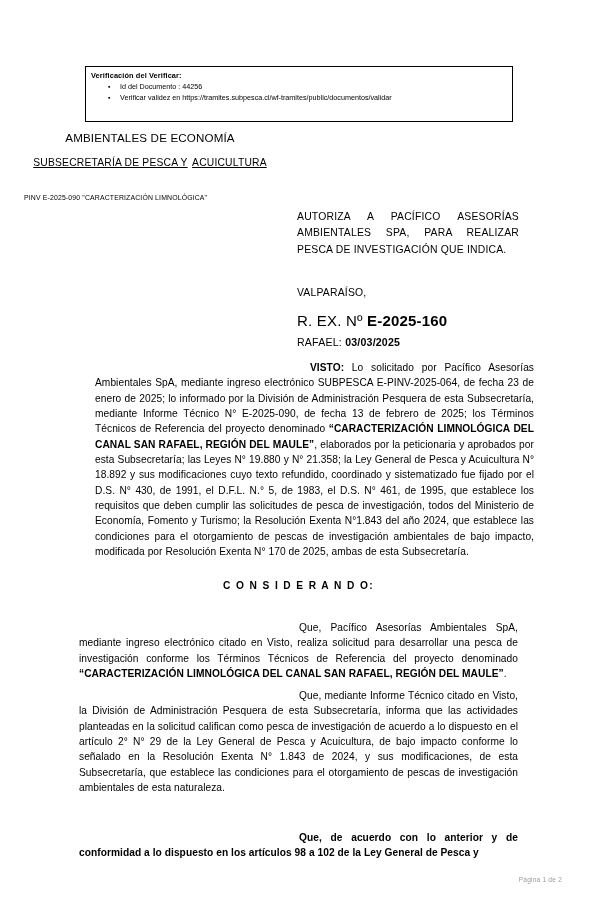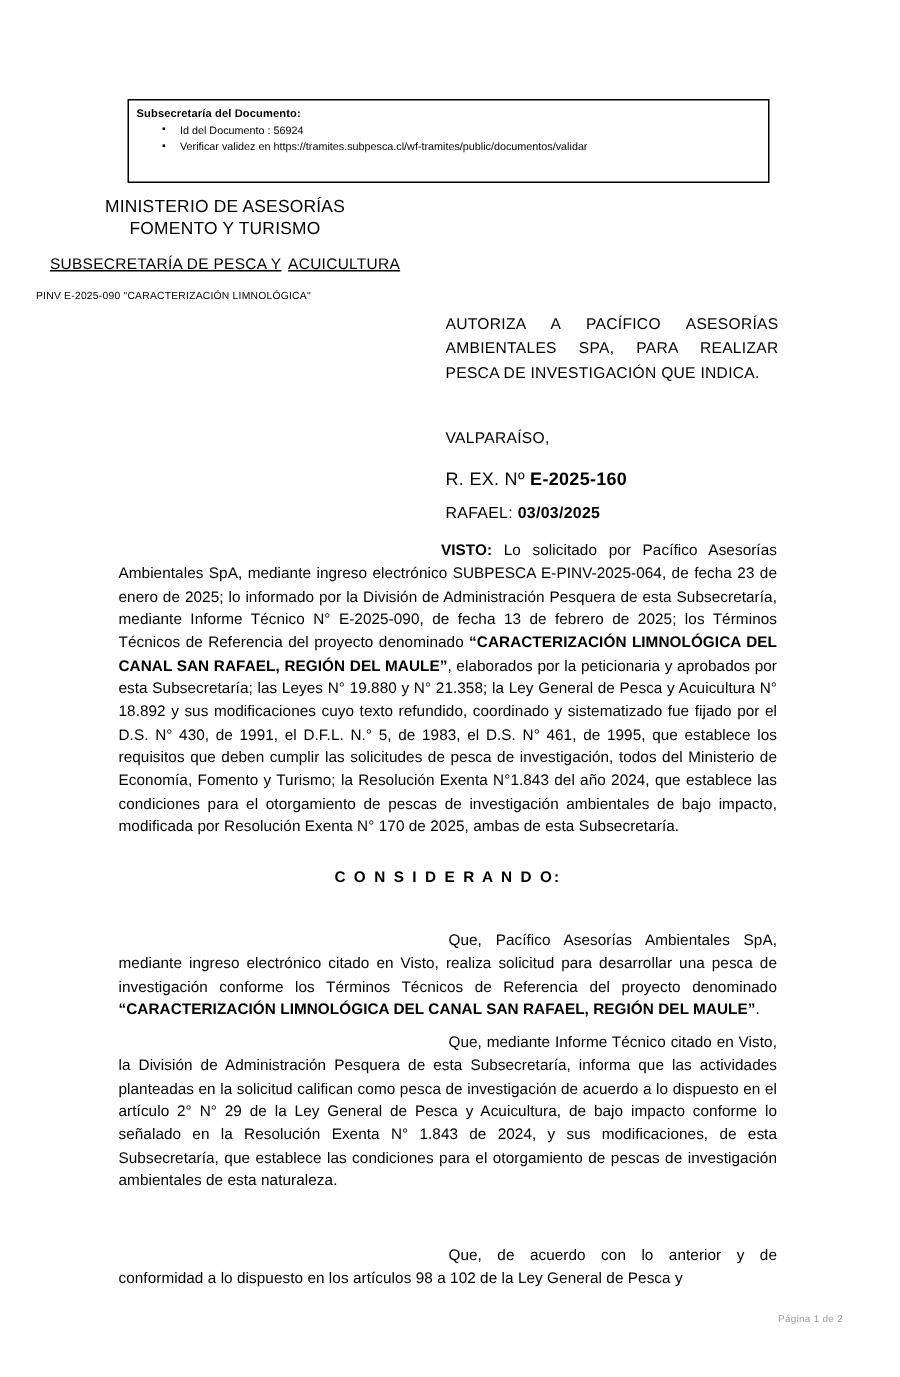--- a/index.html
+++ b/index.html
@@ -107,21 +107,21 @@
     position: absolute;
     left: 297px;
     top: 287px;
     font-size: 10.4px;
     letter-spacing: 0.2px;
   }
   .res-number {
     position: absolute;
     left: 297px;
     top: 312px;
-    font-size: 12px;
+    font-size: 15px;
     letter-spacing: 0.2px;
   }
   .res-number b { font-weight: bold; }
   .res-date {
     position: absolute;
     left: 297px;
     top: 336px;
     font-size: 10.6px;
     letter-spacing: 0.2px;
   }
@@ -131,27 +131,27 @@
   .body-block {
     position: absolute;
     left: 79px;
     width: 439px;
     font-size: 10.2px;
     line-height: 15.35px;
     text-align: justify;
     letter-spacing: 0.05px;
   }
   .body-block b { font-weight: bold; }
-  .indent-visto { text-indent: 215px; }
+  .indent-visto { text-indent: 215px; margin-left: 16px; }
   .indent-que   { text-indent: 220px; }
 
   .p-visto        { top: 360px; }
   .p-considerando { top: 620px; }
   .p-que2         { top: 688px; }
-  .p-que3         { top: 830px; }
+  .p-que3         { top: 830px; font-weight: bold; }
 
   .considerando-head {
     position: absolute;
     left: 79px;
     top: 580px;
     width: 439px;
     text-align: center;
     font-size: 10.2px;
     font-weight: bold;
     letter-spacing: 1.4px;
@@ -163,30 +163,29 @@
     top: 876px;
     font-size: 6.6px;
     color: #9a9a9a;
     letter-spacing: 0.2px;
   }
 </style>
 </head>
 <body>
 
 <div class="verify-box">
-  <div class="verify-title">Subsecretaría del Documento:</div>
+  <div class="verify-title">Verificación del Verificar:</div>
   <ul class="verify-list">
-    <li>Id del Documento : 56924</li>
+    <li>Id del Documento : 44256</li>
     <li>Verificar validez en https://tramites.subpesca.cl/wf-tramites/public/documentos/validar</li>
   </ul>
 </div>
 
 <div class="letterhead">
-  <div class="lh-line">MINISTERIO DE ASESORÍAS</div>
-  <div class="lh-line">FOMENTO Y TURISMO</div>
+  <div class="lh-line">AMBIENTALES DE ECONOMÍA</div>
   <div class="lh-sub">
     <div>SUBSECRETARÍA DE PESCA Y</div>
     <div>ACUICULTURA</div>
   </div>
 </div>
 
 <div class="project-ref">PINV E-2025-090 "CARACTERIZACIÓN LIMNOLÓGICA"</div>
 
 <div class="subject">AUTORIZA A PACÍFICO ASESORÍAS AMBIENTALES SPA, PARA REALIZAR PESCA DE INVESTIGACIÓN QUE INDICA.</div>
 <div class="place">VALPARAÍSO,</div>

